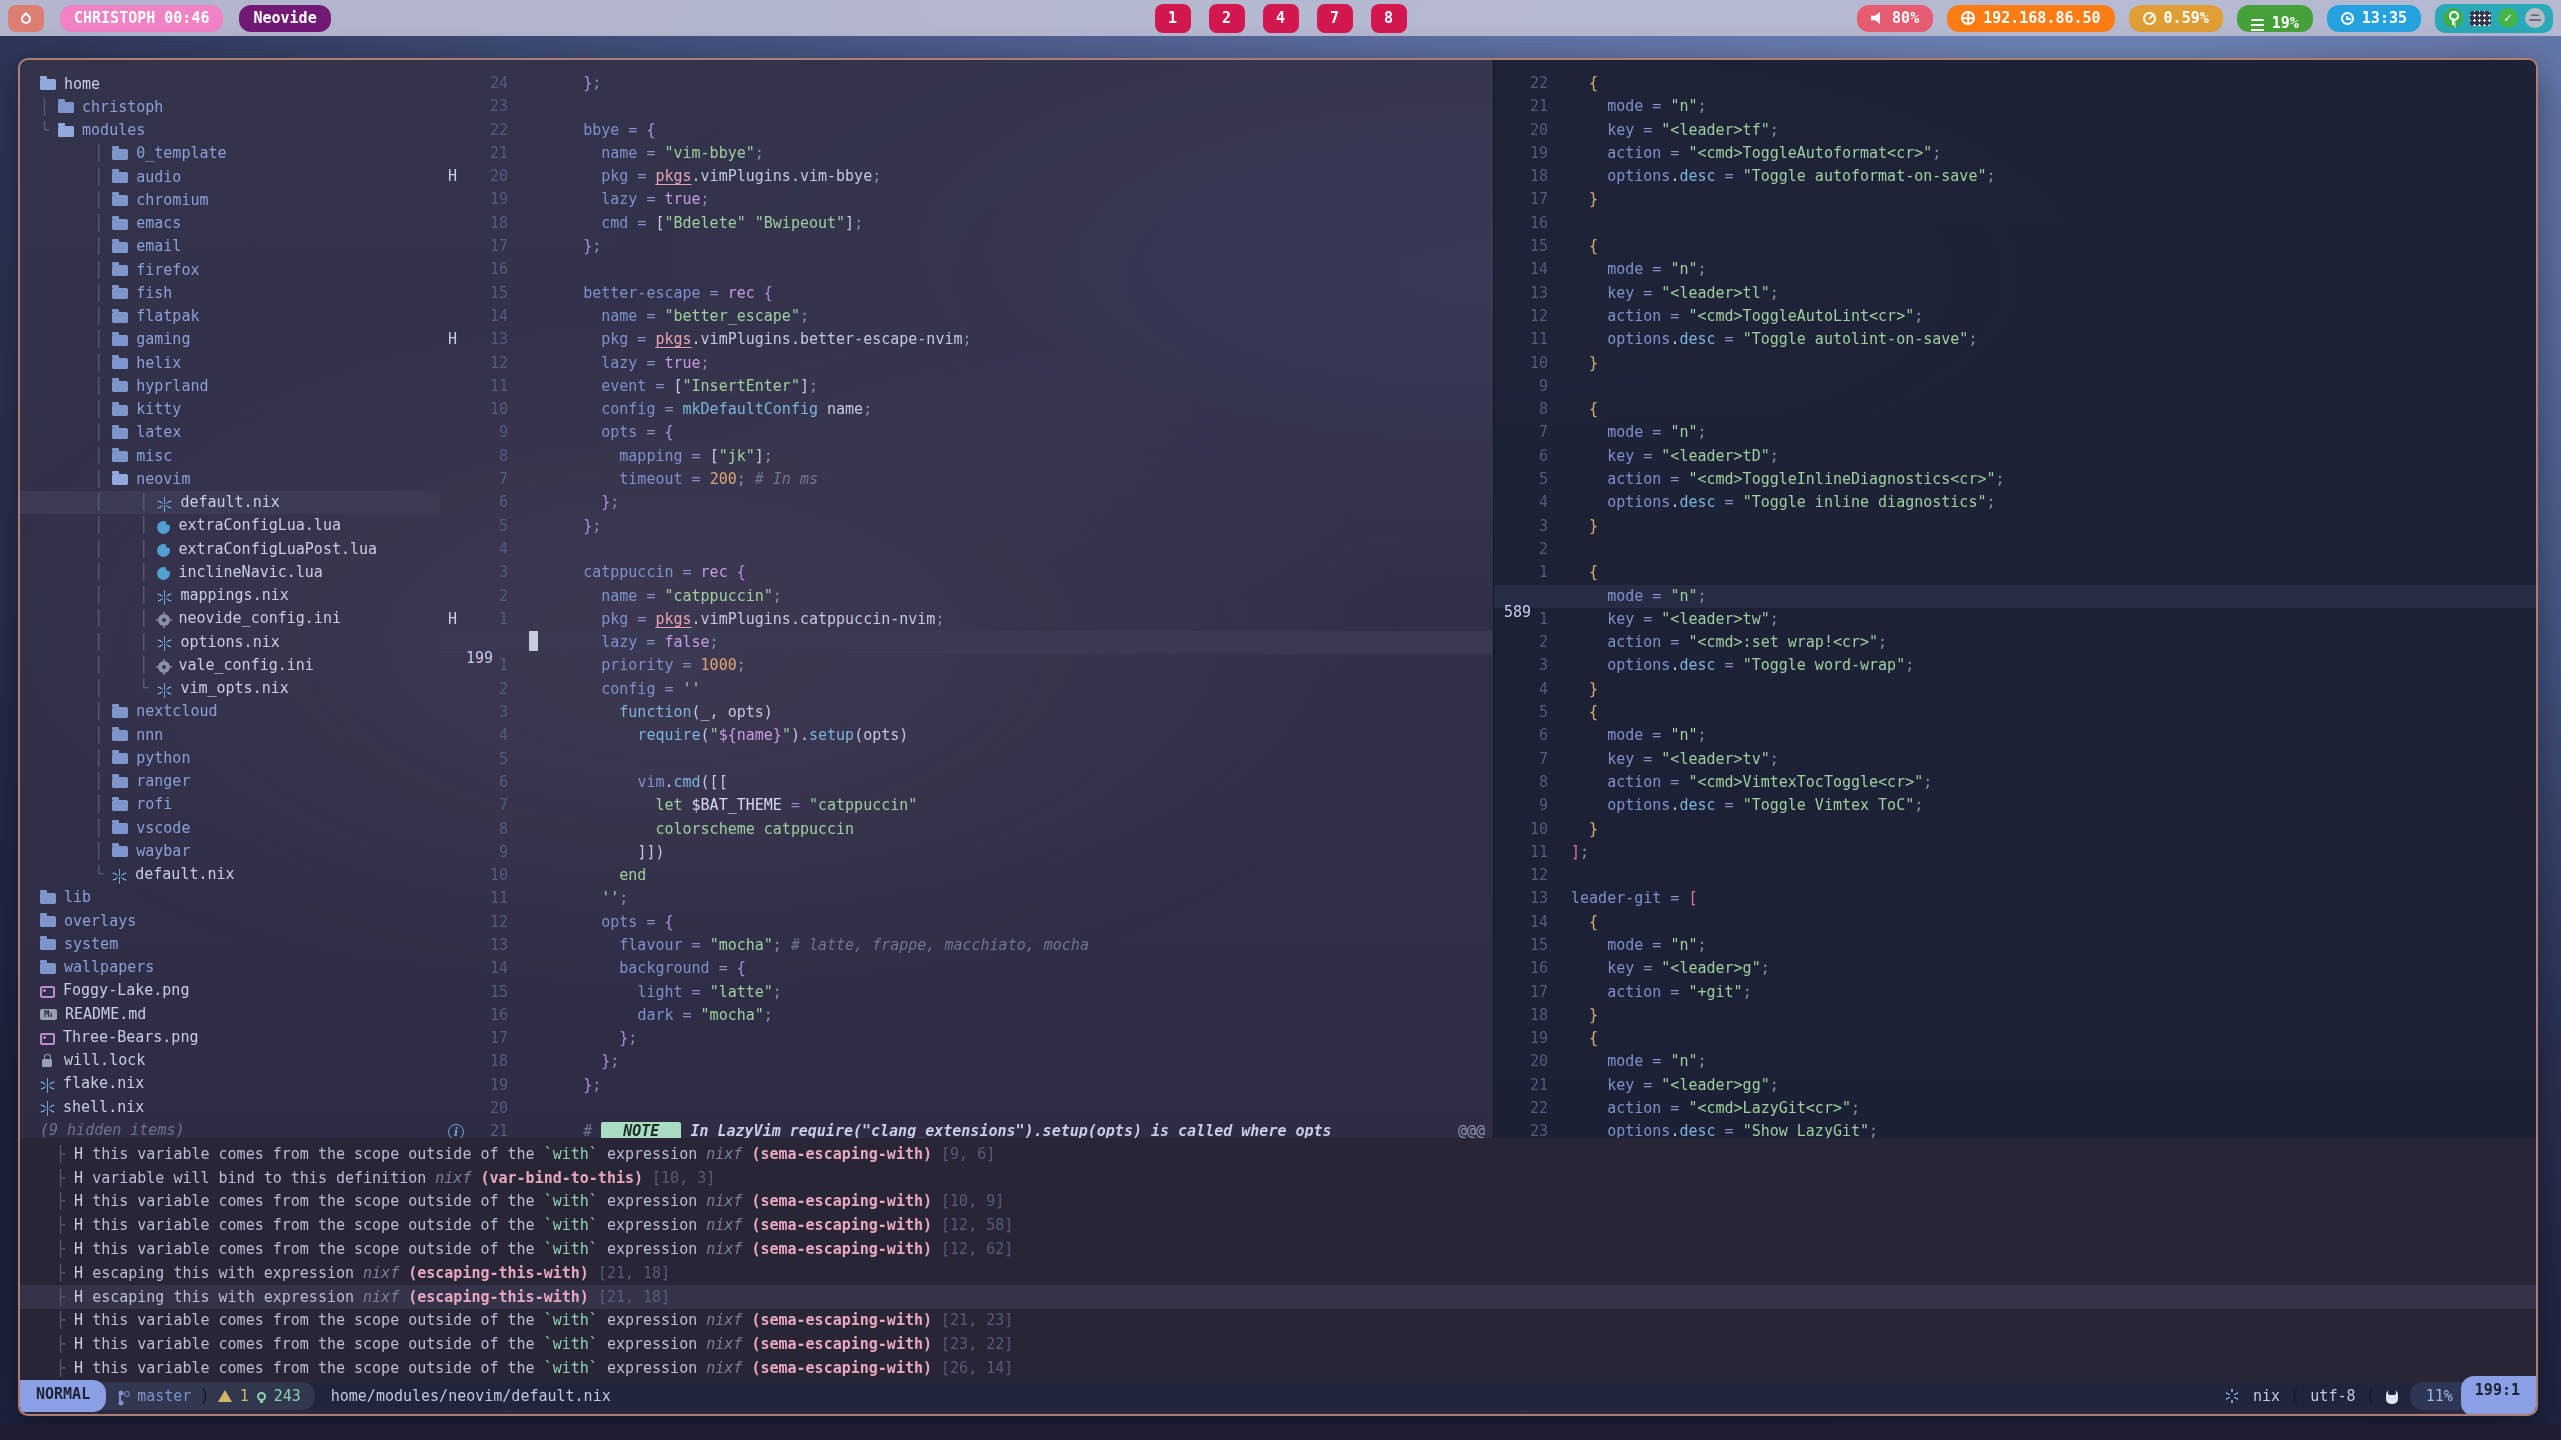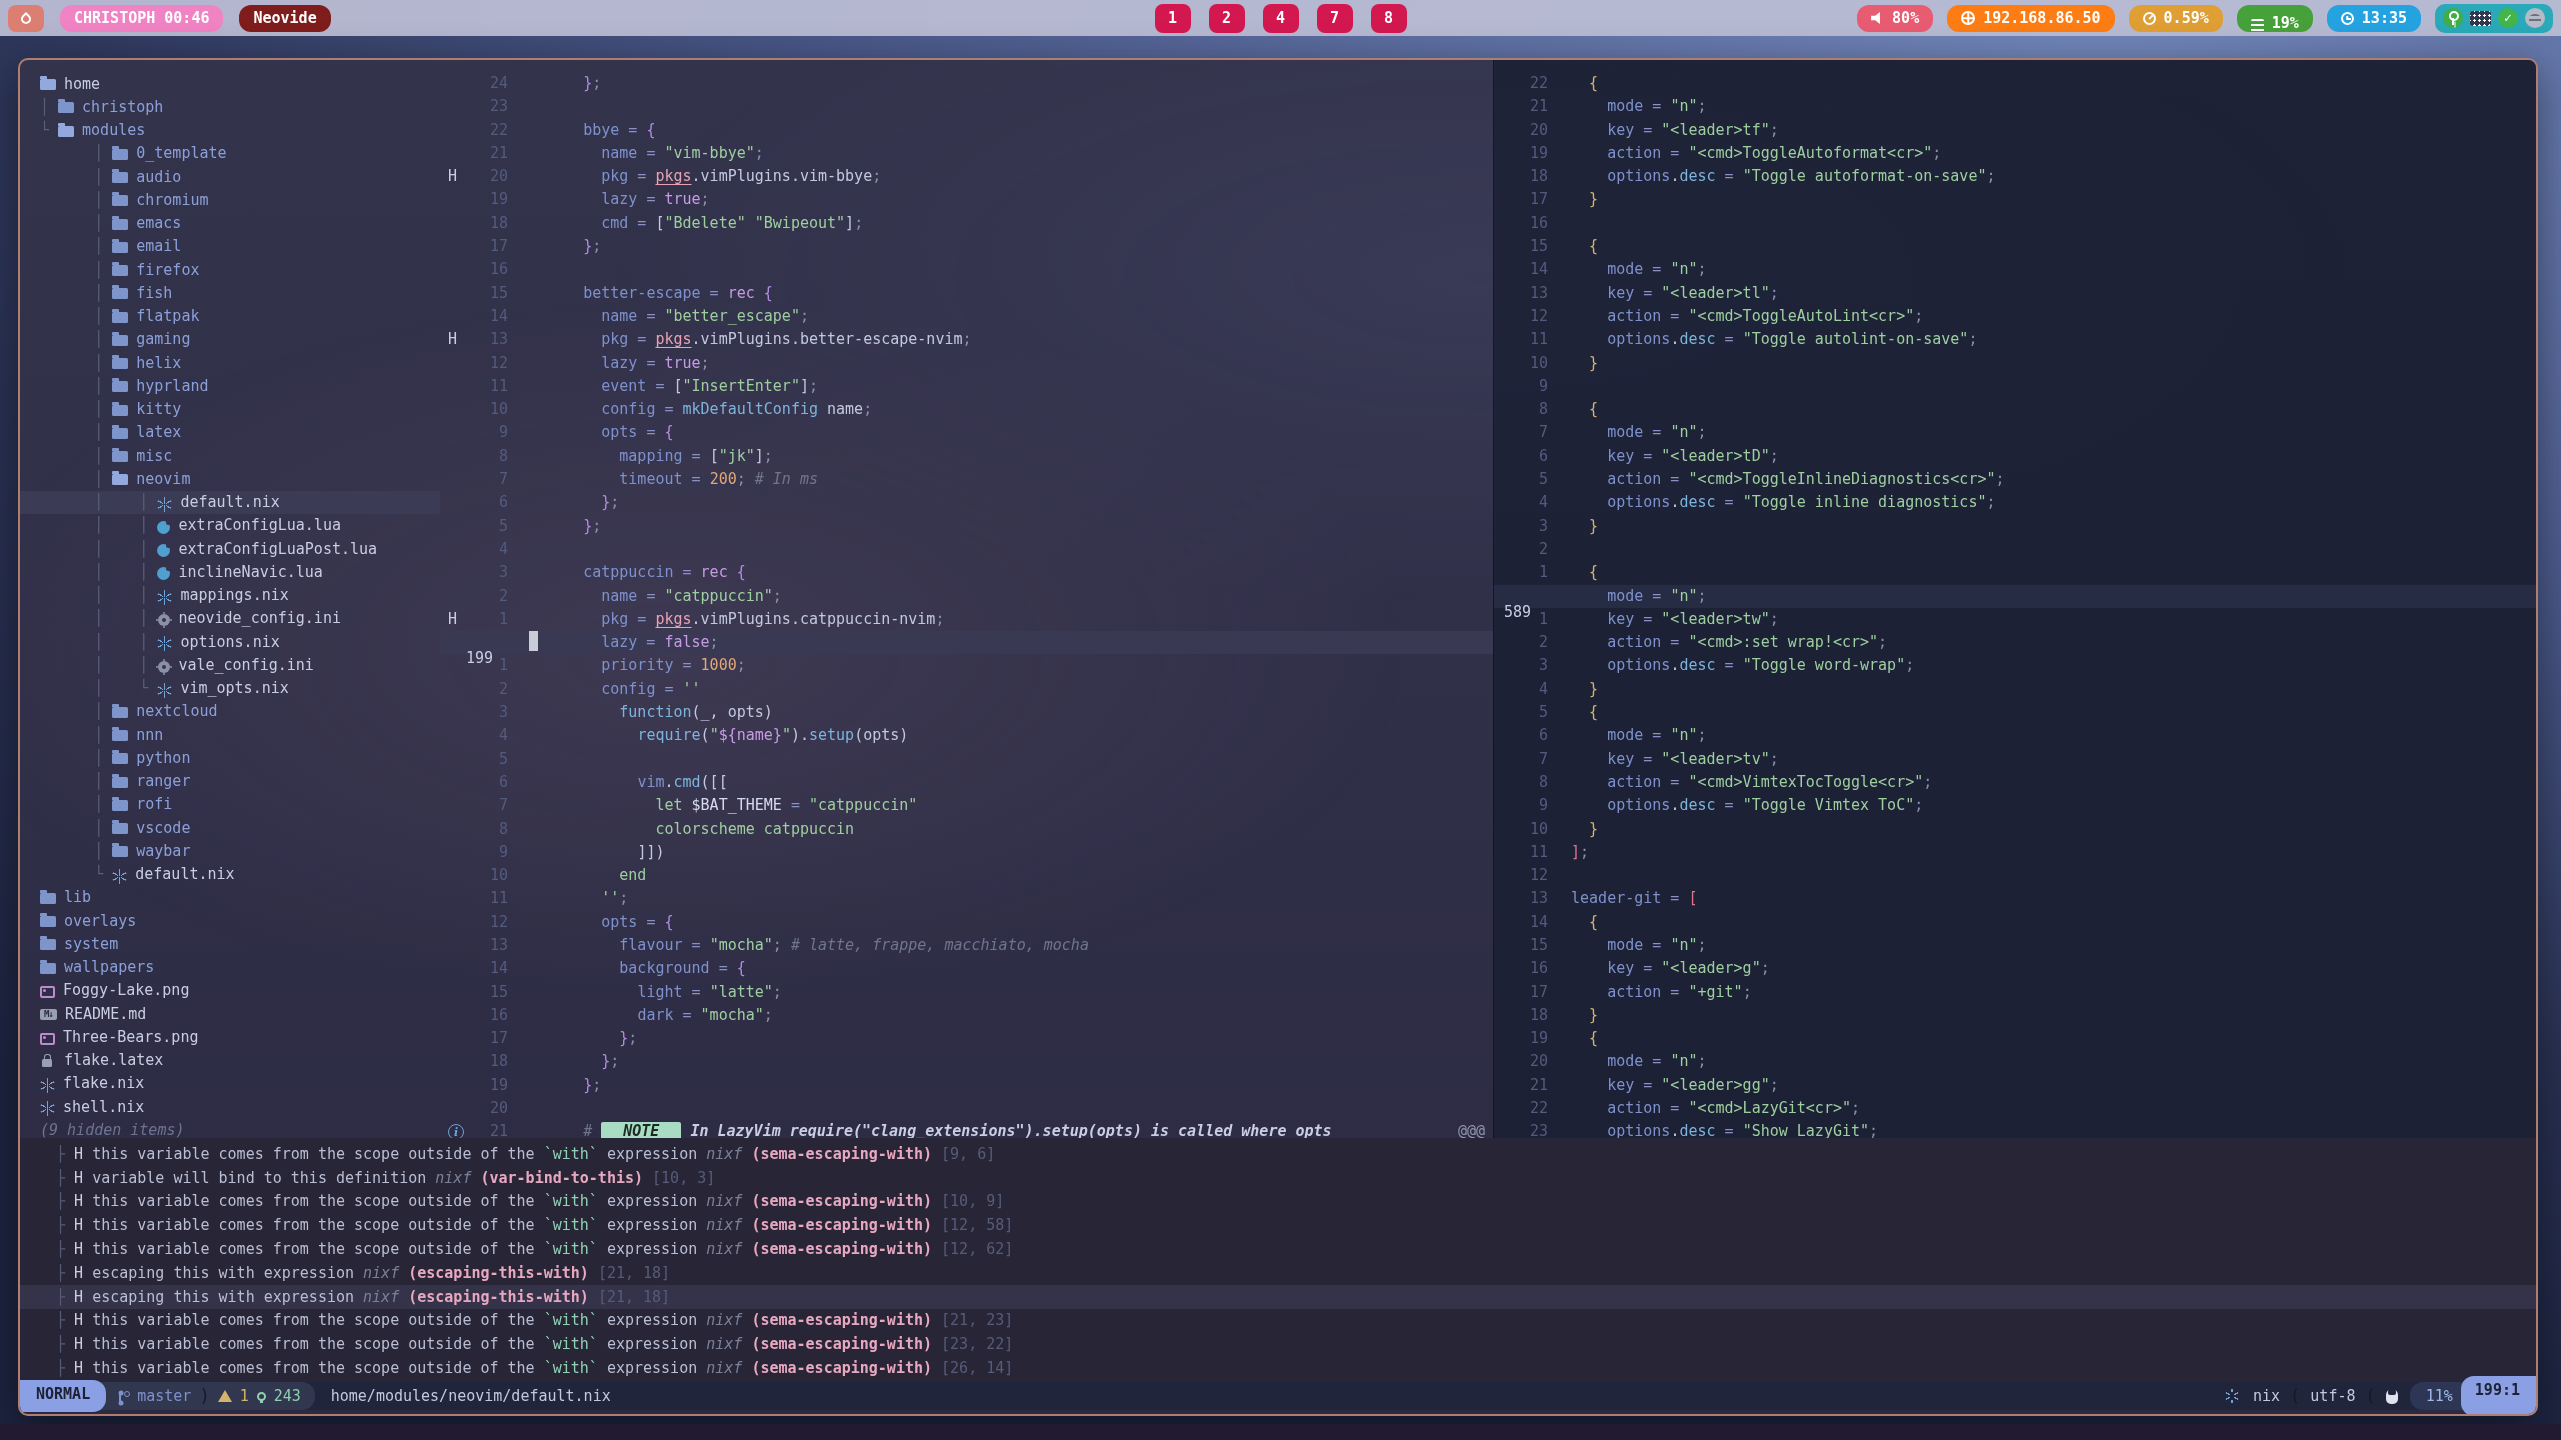--- a/index.html
+++ b/index.html
@@ -24,21 +24,21 @@
   .tb-right { flex:1; justify-content:flex-end; gap:14px; }
   .pill {
     height:27px; display:inline-flex; align-items:center; gap:8px;
     padding:0 14px; border-radius:12px; color:#fff; white-space:nowrap;
   }
   .launcher { width:36px; height:27px; border-radius:8px; background:#dc7f72;
     display:inline-flex; align-items:center; justify-content:center; }
   .ic-drop { width:10px; height:10px; border:2px solid #fff;
     border-radius:0 50% 50% 50%; transform:rotate(45deg); margin-top:2px; }
   .p-user { background:#f083c3; }
-  .p-app  { background:#7f1d1d; }
+  .p-app  { background:#701a75; }
   .ws {
     width:36px; height:29px; border-radius:8px; background:#d31850; color:#fff;
     display:inline-flex; align-items:center; justify-content:center;
   }
   .tray {
     height:29px; border-radius:10px; background:#2aa9b8;
     display:inline-flex; align-items:center; gap:7px; padding:0 8px;
   }
   
   .ic-speaker { width:13px; height:13px; background:#fff;
@@ -282,21 +282,21 @@
         <div class="tr"><span class="guide">      │ </span><span class="ic ic-folder"></span><span class="lb-dir">vscode</span></div>
         <div class="tr"><span class="guide">      │ </span><span class="ic ic-folder"></span><span class="lb-dir">waybar</span></div>
         <div class="tr"><span class="guide">      └ </span><span class="ic ic-nix"></span><span class="lb-file">default.nix</span></div>
         <div class="tr"><span class="ic ic-folder"></span><span class="lb-dir">lib</span></div>
         <div class="tr"><span class="ic ic-folder"></span><span class="lb-dir">overlays</span></div>
         <div class="tr"><span class="ic ic-folder"></span><span class="lb-dir">system</span></div>
         <div class="tr"><span class="ic ic-folder"></span><span class="lb-dir">wallpapers</span></div>
         <div class="tr"><span class="ic ic-img"></span><span class="lb-file">Foggy-Lake.png</span></div>
         <div class="tr"><span class="ic ic-md"></span><span class="lb-file">README.md</span></div>
         <div class="tr"><span class="ic ic-img"></span><span class="lb-file">Three-Bears.png</span></div>
-        <div class="tr"><span class="ic ic-lock"></span><span class="lb-file">flake.latex</span></div>
+        <div class="tr"><span class="ic ic-lock"></span><span class="lb-file">will.lock</span></div>
         <div class="tr"><span class="ic ic-nix"></span><span class="lb-file">flake.nix</span></div>
         <div class="tr"><span class="ic ic-nix"></span><span class="lb-file">shell.nix</span></div>
         <div class="tr"><span class="lb-dim">(9 hidden items)</span></div>
       </div>
     <div class="pane p-mid" id="pane-left">
         <div class="cl"><span class="sign"></span><span class="ln">24</span><span class="code"><span class="tk-t">      </span><span class="tk-pu">}</span><span class="tk-d">;</span></span></div>
         <div class="cl"><span class="sign"></span><span class="ln">23</span><span class="code"></span></div>
         <div class="cl"><span class="sign"></span><span class="ln">22</span><span class="code"><span class="tk-t">      </span><span class="tk-b">bbye</span><span class="tk-q"> = </span><span class="tk-pu">{</span></span></div>
         <div class="cl"><span class="sign"></span><span class="ln">21</span><span class="code"><span class="tk-t">        </span><span class="tk-b">name</span><span class="tk-q"> = </span><span class="tk-g">"vim-bbye"</span><span class="tk-d">;</span></span></div>
         <div class="cl"><span class="sign">H</span><span class="ln">20</span><span class="code"><span class="tk-t">        </span><span class="tk-b">pkg</span><span class="tk-q"> = </span><span class="tk-p">pkgs</span><span class="tk-t">.vimPlugins.vim-bbye</span><span class="tk-d">;</span></span></div>

